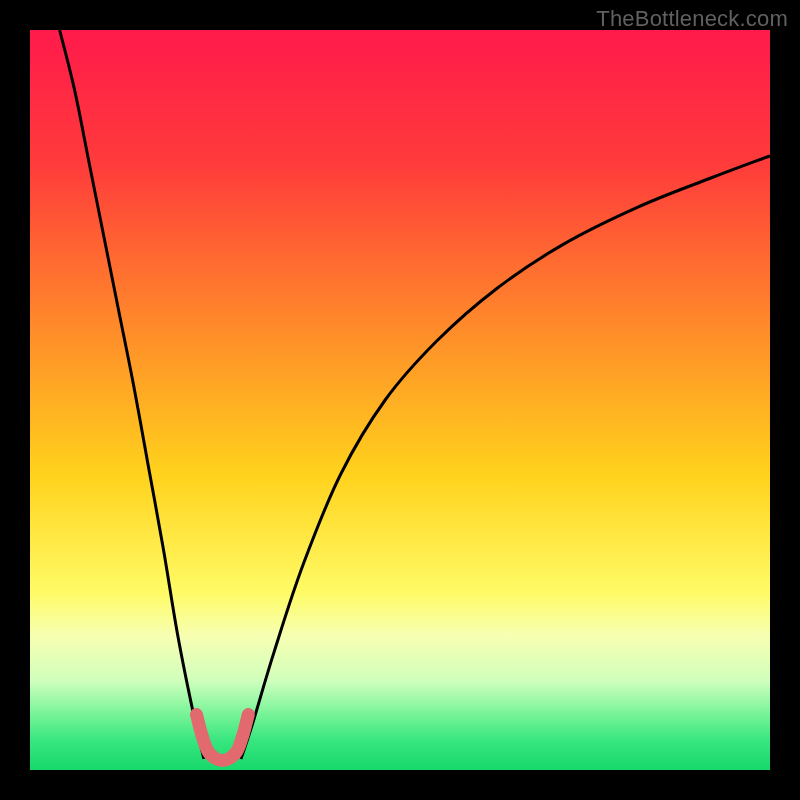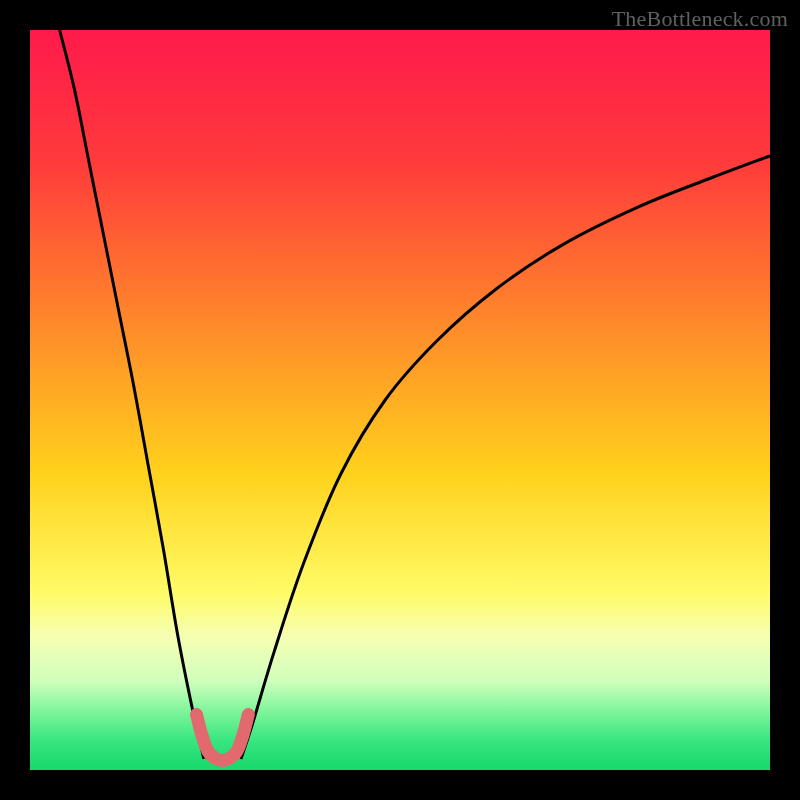--- a/index.html
+++ b/index.html
@@ -28,21 +28,20 @@
     overflow: hidden;
   }
   .watermark {
     position: absolute;
     top: 6px;
     right: 12px;
     color: #606060;
     font-size: 22px;
     font-weight: 500;
     letter-spacing: 0.2px;
-    font-family: Liberation Serif, serif;
   }
   svg { display: block; }
 </style>
 </head>
 <body>
 
 <div class="frame">
 
   <div class="plot-area">
     <svg id="chart-svg" width="740" height="740" viewBox="0 0 740 740">

